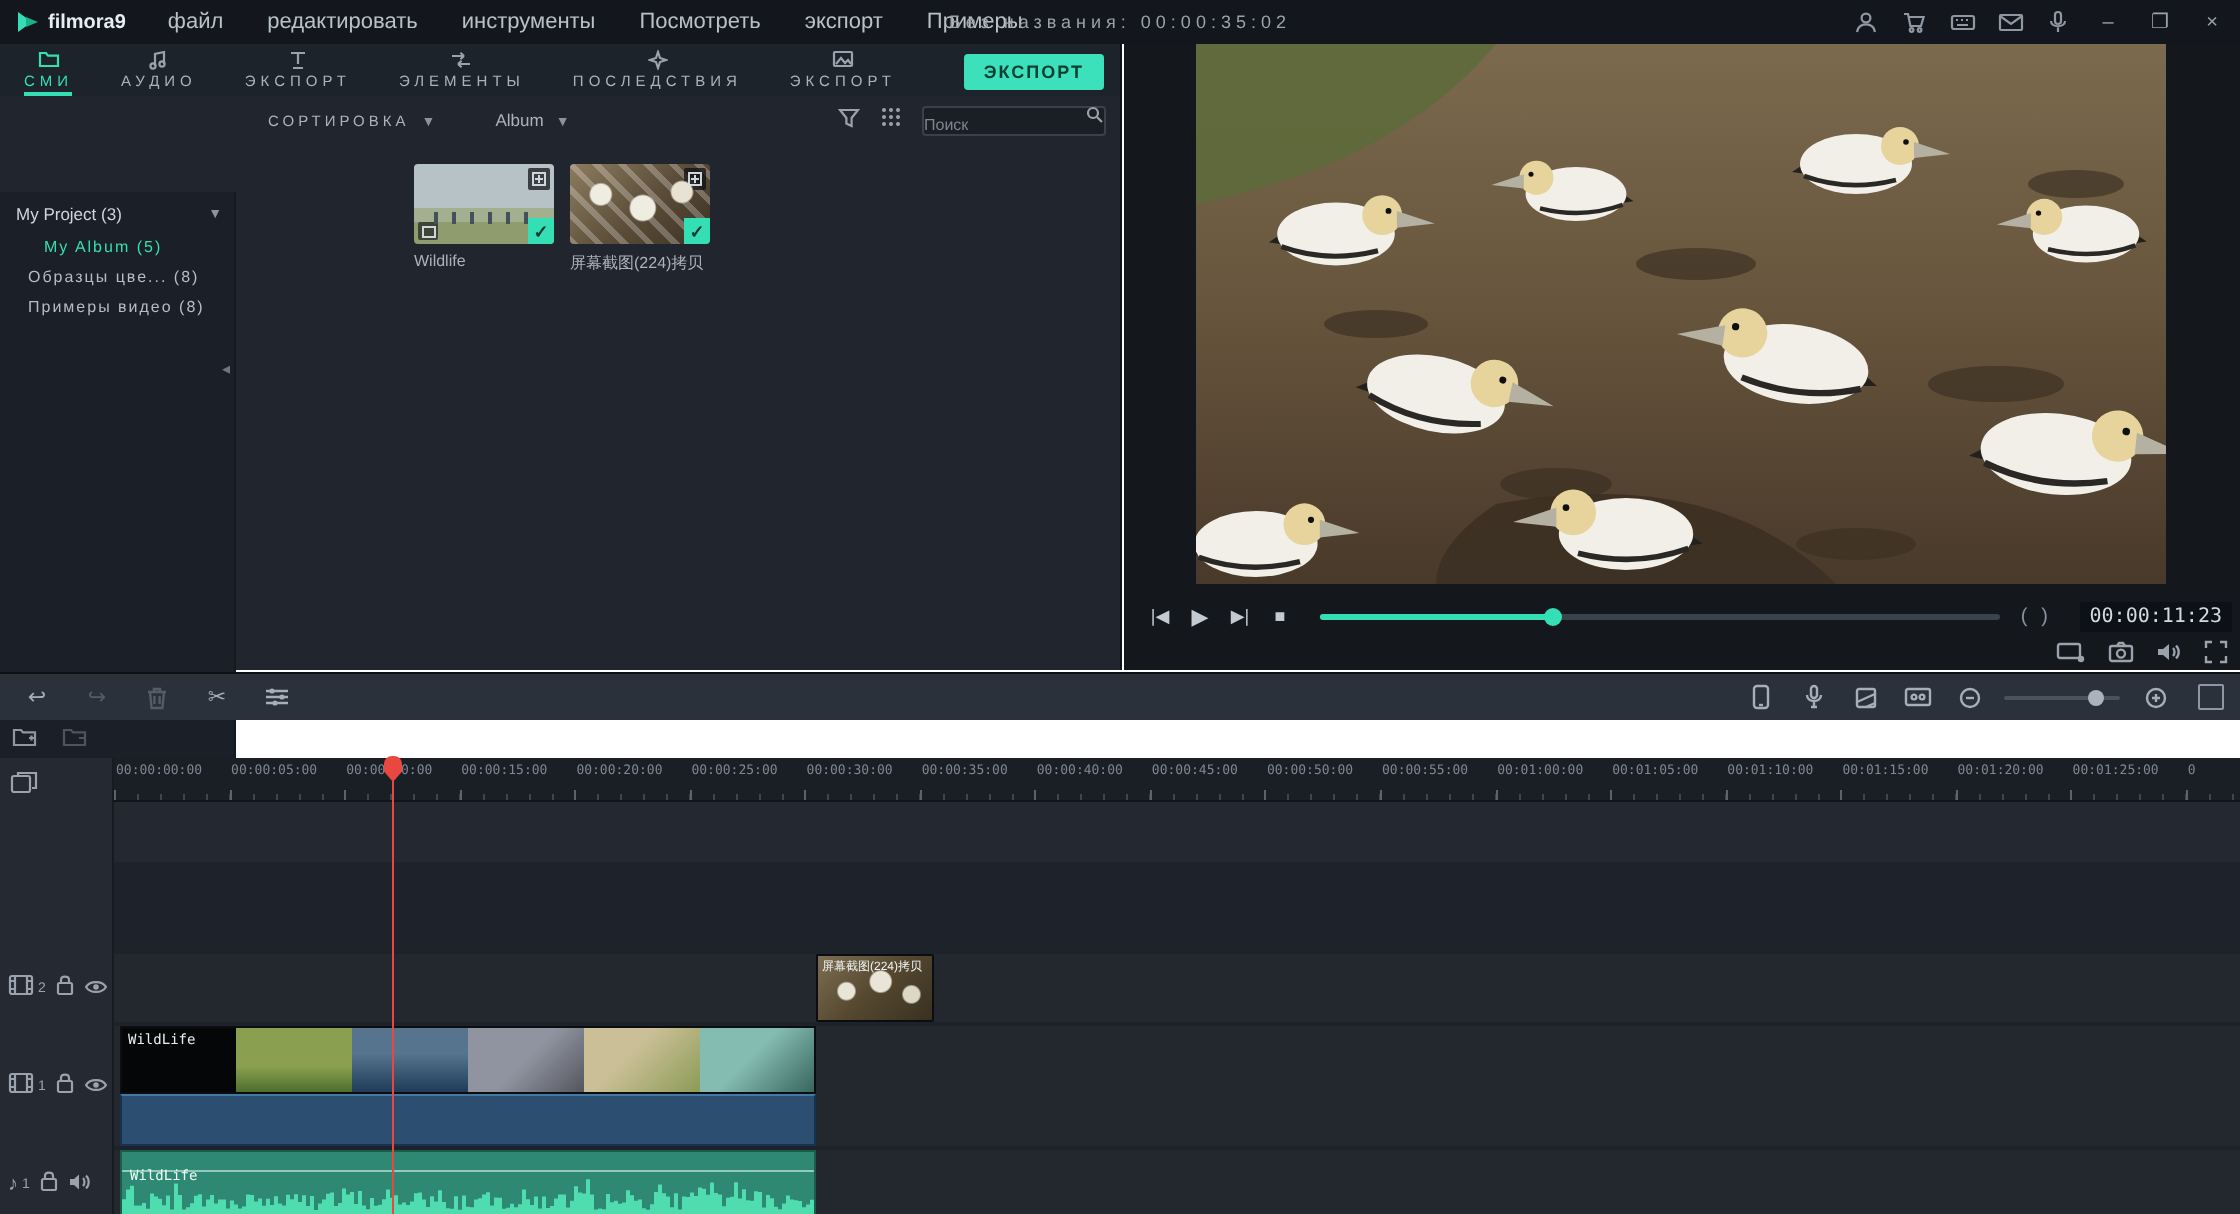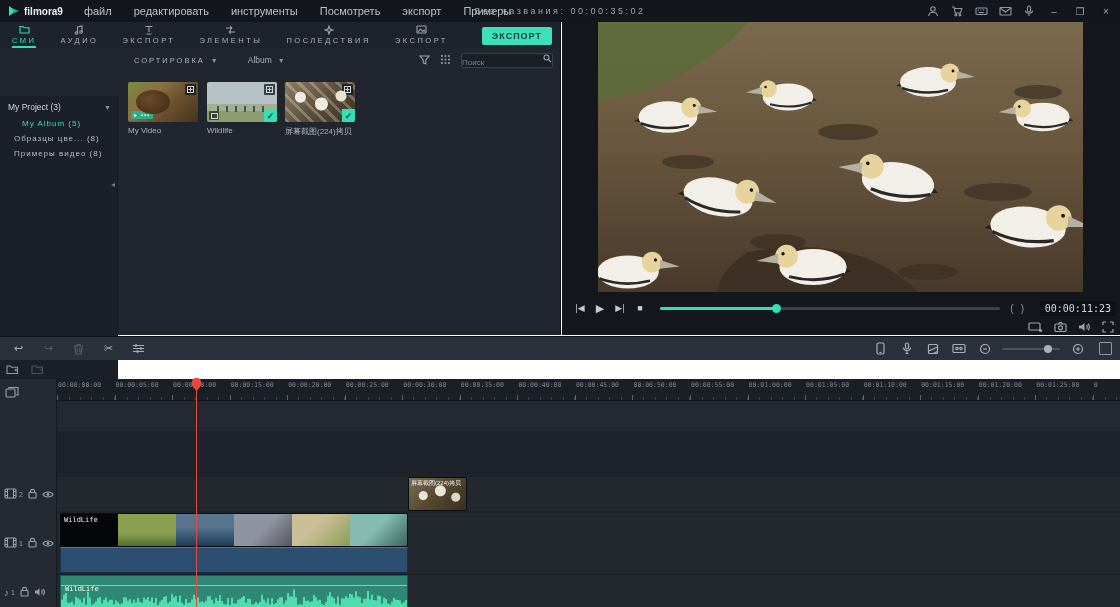--- a/index.html
+++ b/index.html
@@ -305,32 +305,20 @@
           <input type="text" placeholder="Поиск" style="">
           <span><svg width="9" height="9" viewBox="0 0 9 9">
                 <circle cx="3.5" cy="3.5" r="2.5"></circle>
                 <path d="M5.5 5.5 L8 8"></path>
               </svg></span>
         </span>
       </span>
     </div>
 
     <div class="media-grid">
-      <div class="media-item" style="left:10px; top:4px;">
-        <div class="thumb thumb-bear">
-          <span class="thumb-corner">
-              <svg width="7" height="7" viewBox="0 0 7 7">
-                <rect x="0.5" y="0.5" width="6" height="6"></rect>
-                <path d="M3.5 1.5 V5.5 M1.5 3.5 H5.5"></path>
-              </svg>
-            </span>
-          <span class="thumb-tag">▸ ▪▪▪</span>
-        </div>
-        <div class="media-name">My Video</div>
-      </div>
       <div class="media-item" style="left:89px; top:4px;">
         <div class="thumb thumb-beach">
           <span class="thumb-corner">
               <svg width="7" height="7" viewBox="0 0 7 7">
                 <rect x="0.5" y="0.5" width="6" height="6"></rect>
                 <path d="M3.5 1.5 V5.5 M1.5 3.5 H5.5"></path>
               </svg>
             </span>
           <span class="thumb-mini">
               <svg width="7" height="6" viewBox="0 0 7 6">

